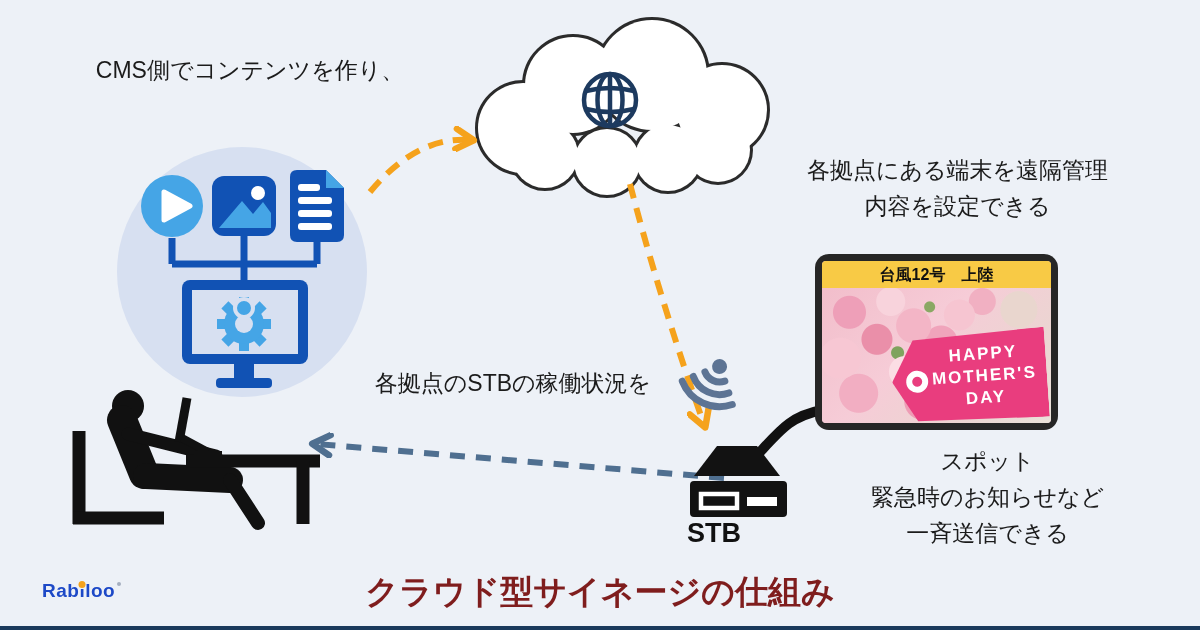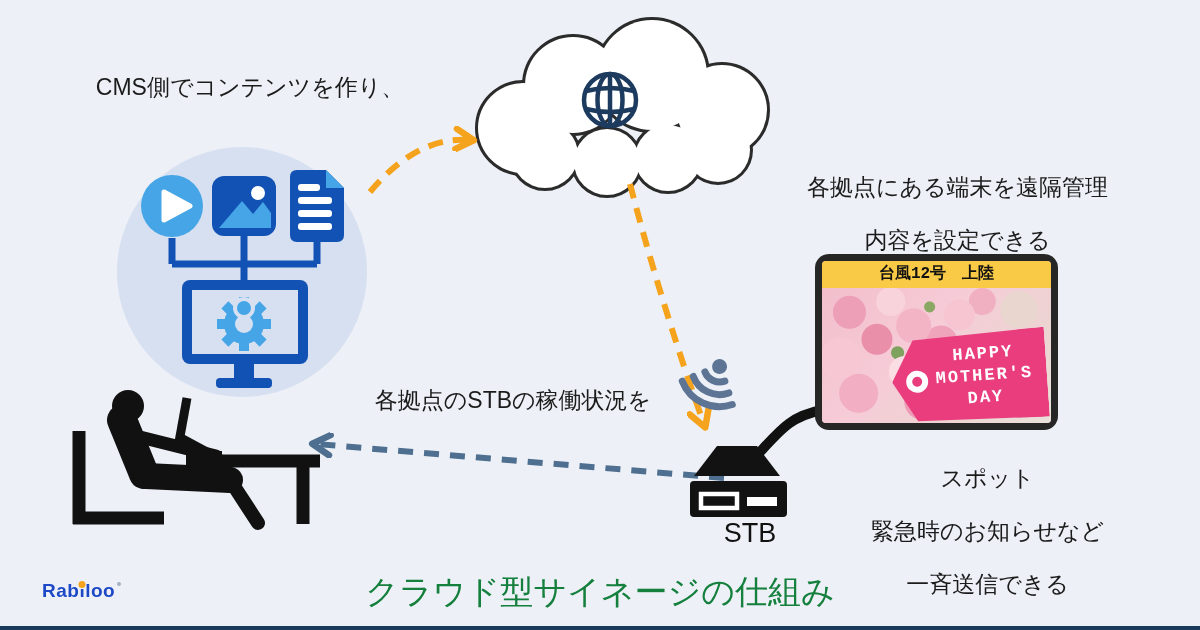--- a/index.html
+++ b/index.html
@@ -3,25 +3,25 @@
 <meta charset="utf-8">
 <style>
   html,body{margin:0;padding:0;}
   .canvas{
     position:relative;width:1200px;height:630px;overflow:hidden;
     background:#edf1f7;
     font-family:"Liberation Sans","DejaVu Sans",sans-serif;
     color:#1b1b1b;
   }
   .anno{position:absolute;text-align:center;font-size:23px;line-height:36px;color:#1b1b1b;}
-  .anno div{white-space:nowrap;margin-top:17px;}
+  .anno div{white-space:nowrap;}
   .cms-circle{position:absolute;left:117px;top:147px;width:250px;height:250px;border-radius:50%;background:#d7e0f1;}
   svg.art{position:absolute;left:0;top:0;pointer-events:none;}
   
-  .tablet{position:absolute;left:815px;top:254px;width:243px;height:176px;background:#262626;border-radius:14px;padding:7px;box-sizing:border-box;font-family:Liberation Mono, monospace;}
+  .tablet{position:absolute;left:815px;top:254px;width:243px;height:176px;background:#262626;border-radius:14px;padding:7px;box-sizing:border-box;}
   .screen{width:100%;height:100%;border-radius:4px;overflow:hidden;display:flex;flex-direction:column;background:#f6ccd7;}
   .banner{height:27px;flex:0 0 27px;background:#f8ca45;color:#111;font-weight:bold;font-size:16px;text-align:center;line-height:27px;}
   .photo{flex:1;position:relative;
     background:
       radial-gradient(circle at 12% 18%, #ee9fb8 0 16px, rgba(0,0,0,0) 17px),
       radial-gradient(circle at 30% 10%, #f8d3dc 0 14px, rgba(0,0,0,0) 15px),
       radial-gradient(circle at 8% 52%, #f7c7d3 0 20px, rgba(0,0,0,0) 21px),
       radial-gradient(circle at 24% 38%, #ea8fa9 0 15px, rgba(0,0,0,0) 16px),
       radial-gradient(circle at 40% 28%, #f3b5c6 0 17px, rgba(0,0,0,0) 18px),
       radial-gradient(circle at 16% 78%, #f2aec2 0 19px, rgba(0,0,0,0) 20px),
@@ -37,28 +37,28 @@
   }
   .tag{position:absolute;right:4px;top:44px;width:155px;height:90px;background:#e93d7e;
     transform:rotate(-4deg);
     -webkit-clip-path:polygon(0 50%,15% 5%,100% 0,100% 100%,15% 95%);
     clip-path:polygon(0 50%,15% 5%,100% 0,100% 100%,15% 95%);
     display:flex;flex-direction:column;justify-content:center;align-items:center;
     padding-left:30px;box-sizing:border-box;color:#fff;
     font-size:17px;font-weight:bold;letter-spacing:2px;line-height:22px;}
   .tag .ring{position:absolute;left:14px;top:35px;width:10px;height:10px;border:6px solid #fff;border-radius:50%;}
   
-  .stb-label{position:absolute;left:704px;top:518px;width:92px;text-align:center;font-size:27px;font-weight:normal;color:#111;}
+  .stb-label{position:absolute;left:668px;top:518px;width:92px;text-align:center;font-size:27px;font-weight:bold;color:#111;}
   
   .logo{position:absolute;left:42px;top:580px;font-size:19px;font-weight:bold;color:#1d49c7;letter-spacing:0.5px;}
   .logo .i{position:relative;}
   .logo .i::before{content:'';position:absolute;left:0;right:0;top:0;height:9px;background:#edf1f7;}
   .logo .i::after{content:'';position:absolute;left:50%;transform:translateX(-50%);top:1px;width:7px;height:7px;border-radius:50%;background:#f5a21c;}
   .logo::after{content:'';display:inline-block;width:4px;height:4px;border-radius:50%;background:#a5afc0;vertical-align:top;margin-left:2px;margin-top:2px;}
-  .title{position:absolute;left:0;right:0;top:570px;text-align:center;font-size:33px;font-weight:normal;color:#15803d;}
+  .title{position:absolute;left:0;right:0;top:570px;text-align:center;font-size:33px;font-weight:bold;color:#7f1d1d;}
   .bottombar{position:absolute;left:0;right:0;bottom:0;height:4px;background:#1a3a5c;}
 </style>
 </head>
 <body>
 
 <div class="canvas">
 
   <div class="cms-circle"></div>
 
   <svg class="art" width="1200" height="630" viewBox="0 0 1200 630">

